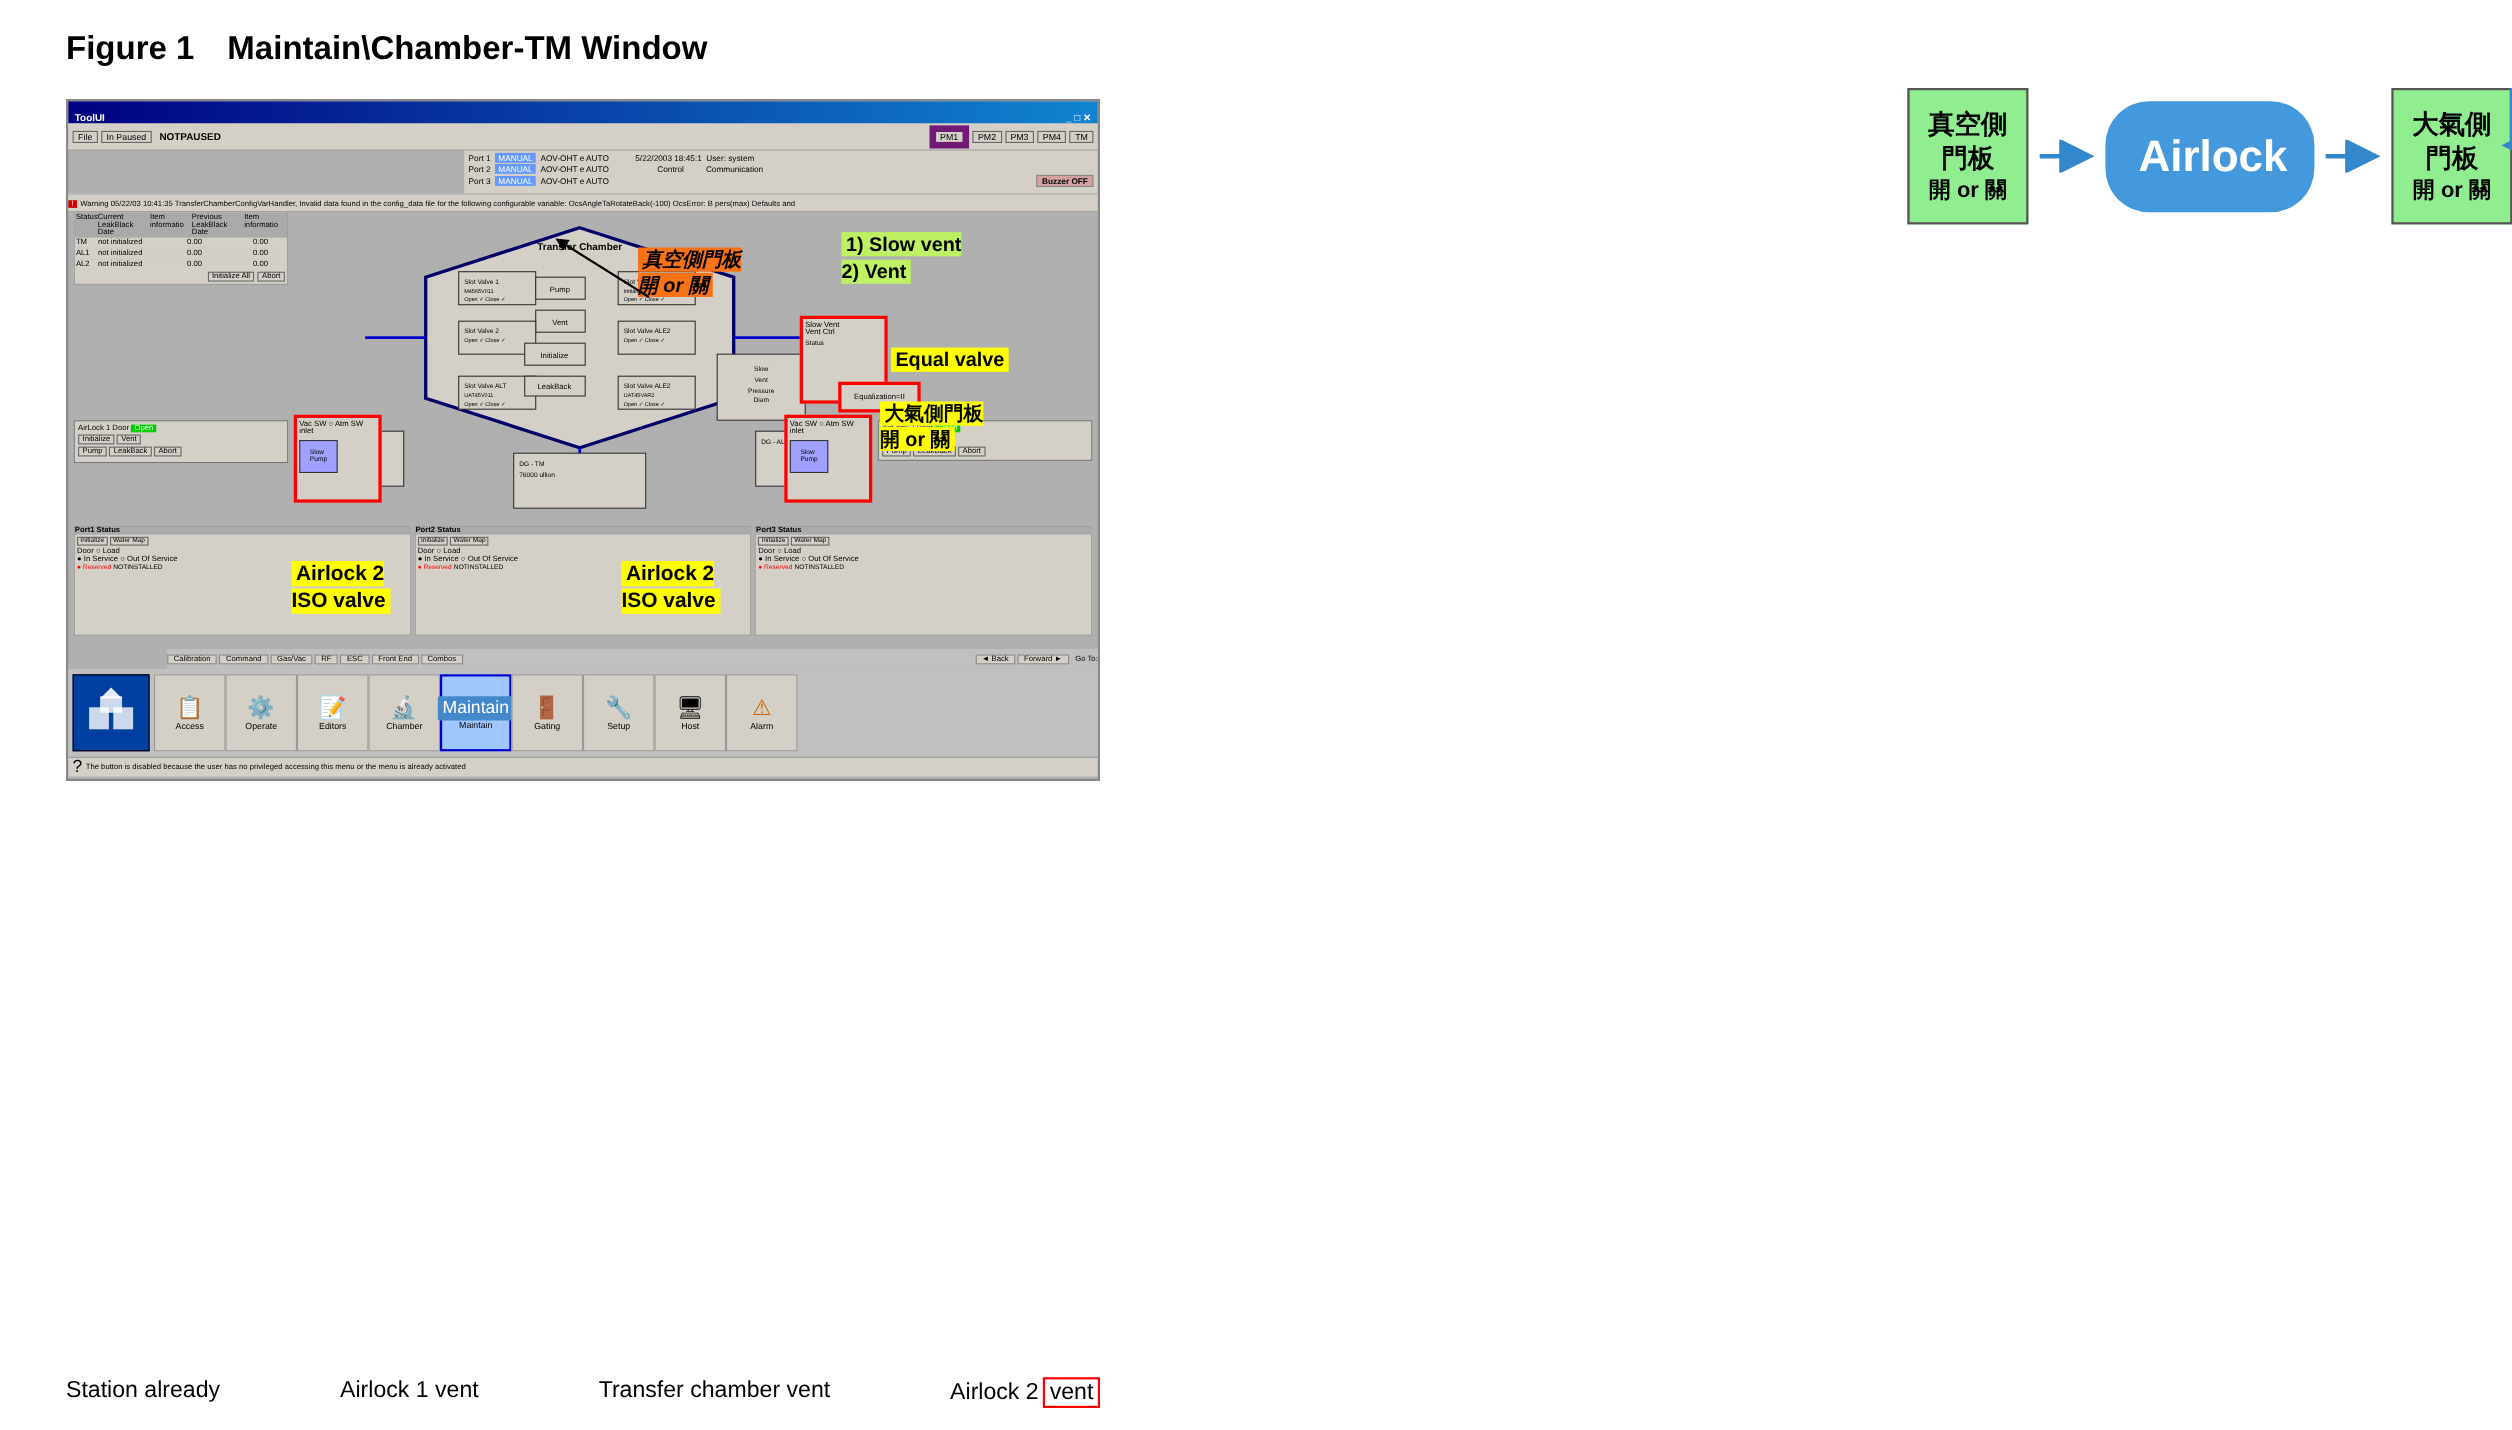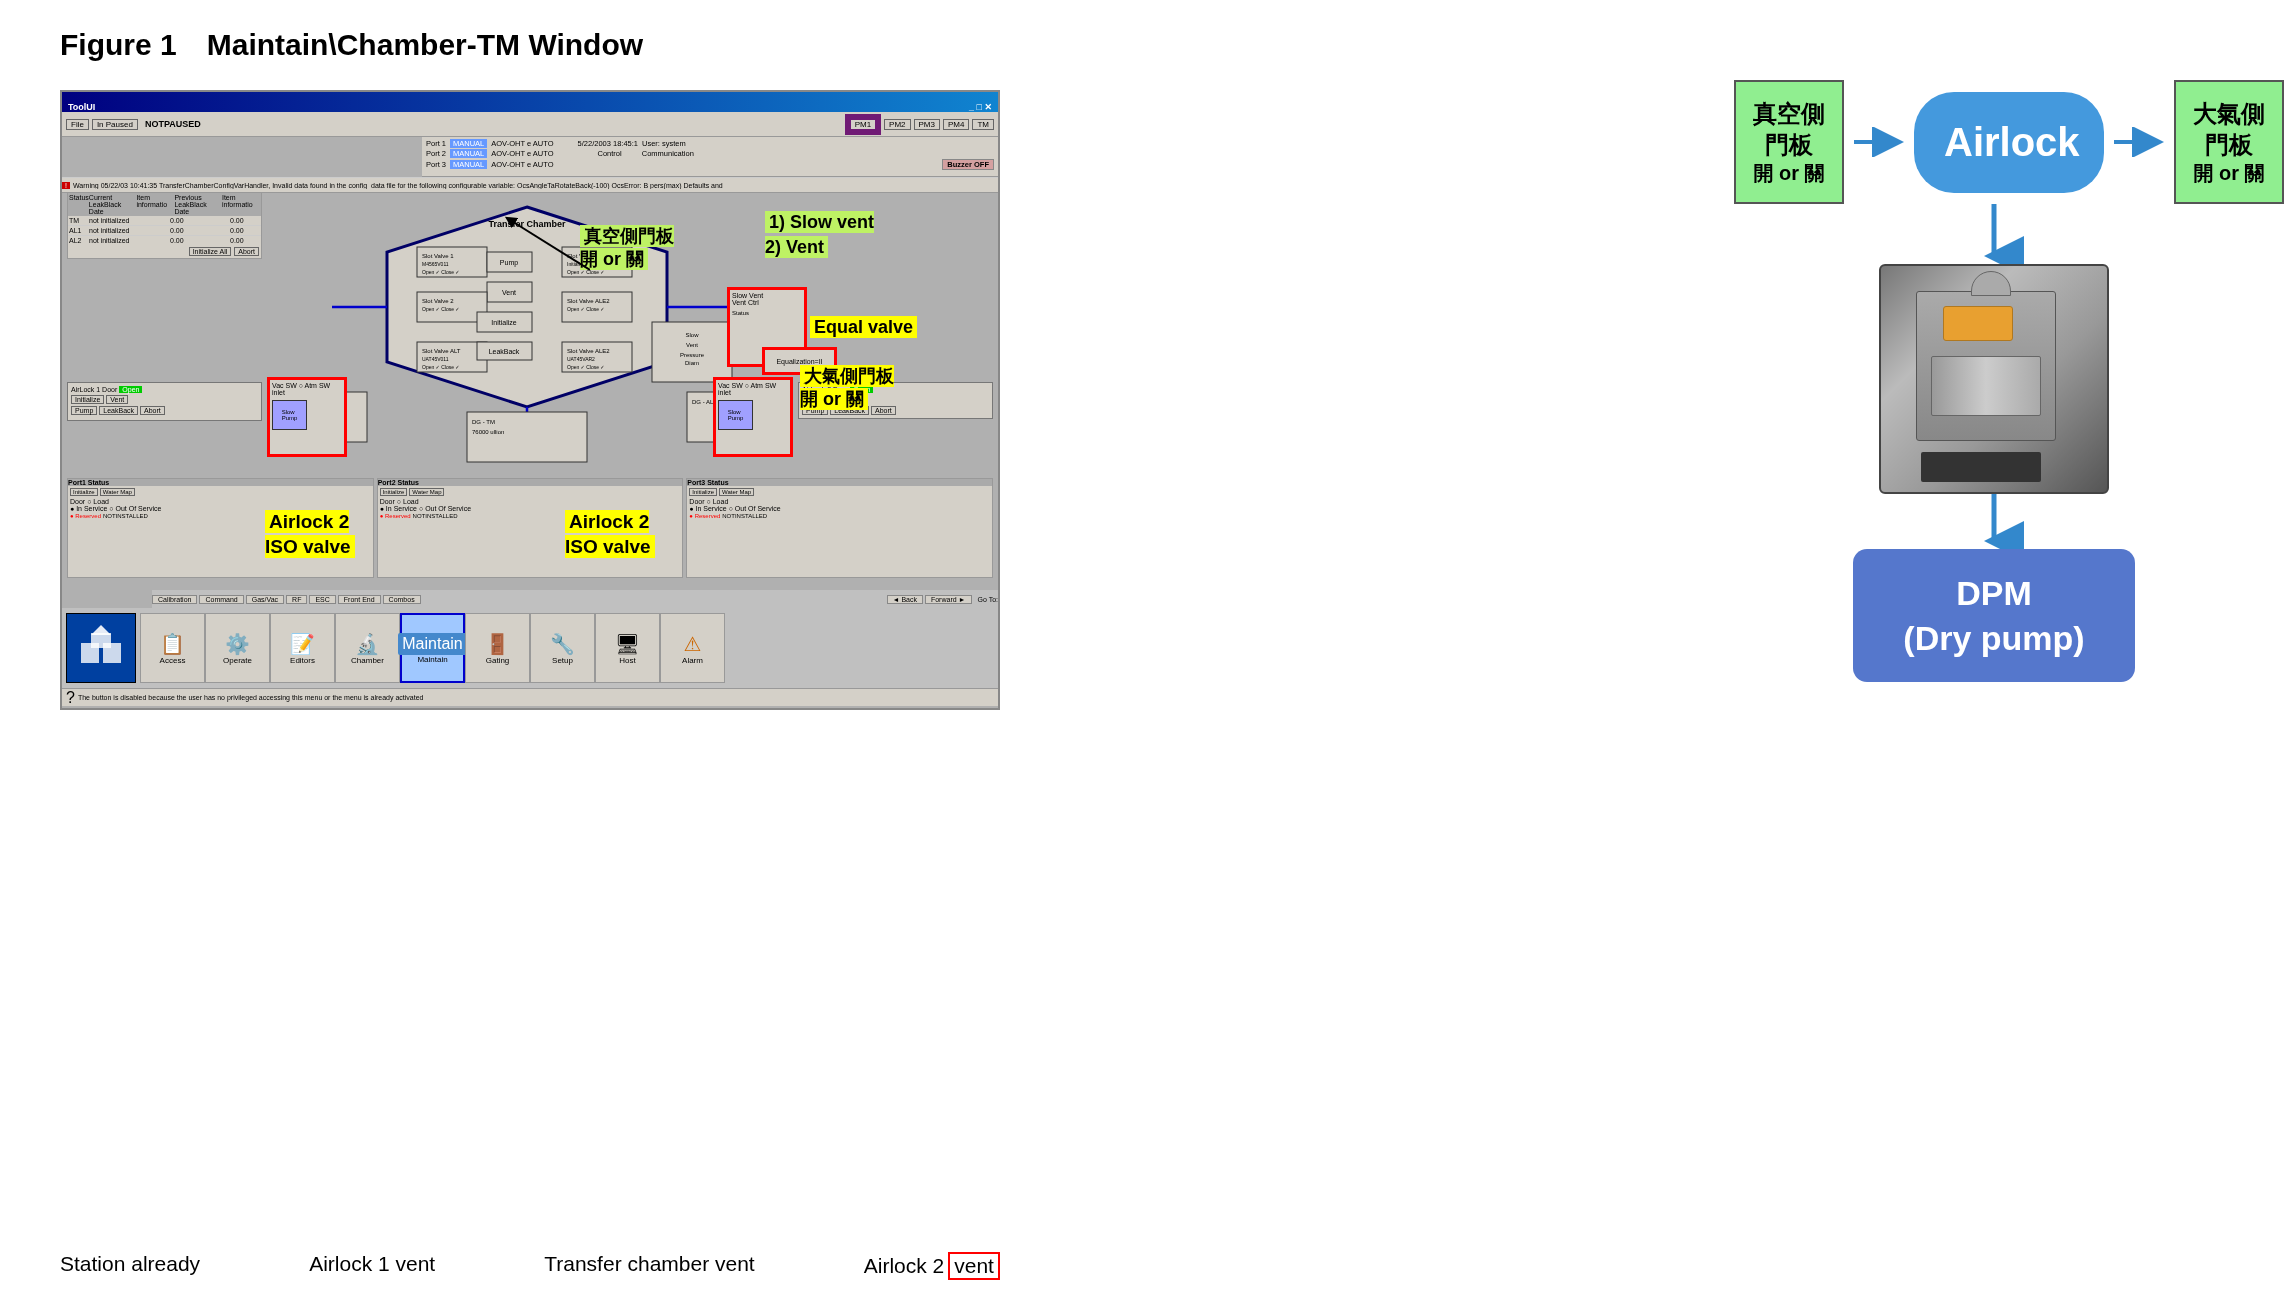--- a/index.html
+++ b/index.html
@@ -369,21 +369,21 @@
     </div>
   </div>
 
   <div style="position:absolute;bottom:2px;left:0;right:0;height:18px;background:#d4d0c8;border-top:1px solid #999;display:flex;align-items:center;padding:0 4px;">
     <span style="margin-right:3px;">?</span>
     <span style="font-size:7px;">The button is disabled because the user has no privileged accessing this menu or the menu is already activated</span>
   </div>
 </div>
 
 <div style="position:absolute; top:225px; left:580px; font-size:18px; font-weight:bold; color:#000; line-height:1.3;">
-  <span style="background:#bef264; padding:1px 4px;">真空側門板<br>開 or 關</span>
+  <span style="background:#f97316; padding:1px 4px;font-style:italic;">真空側門板<br>開 or 關</span>
 </div>
 
 <svg style="position:absolute;top:200px;left:490px;pointer-events:none;" width="100" height="80">
   <line x1="100" y1="70" x2="20" y2="20" stroke="#000" stroke-width="2" marker-end="url(#arr1)"></line>
   <defs>
     <marker id="arr1" markerWidth="6" markerHeight="6" refX="3" refY="3" orient="auto">
       <path d="M0,0 L6,3 L0,6 Z" fill="#000"></path>
     </marker>
   </defs>
 </svg>
@@ -417,21 +417,21 @@
   </div>
   <div style="text-align:center;">
     <span>Transfer chamber vent</span>
   </div>
   <div style="text-align:center; display:flex; align-items:center; gap:4px;">
     <span>Airlock 2</span>
     <span style="border:2px solid red; padding:0 4px;">vent</span>
   </div>
 </div>
 
-<div style="position:absolute; top:80px; right:30px; width:520px; display:flex; flex-direction:column; align-items:center;">
+<div style="position:absolute; top:80px; right:30px; width:520px; display:flex; flex-direction:row; align-items:flex-start;">
 
   <div style="display:flex; align-items:center; justify-content:space-between; width:100%; gap:10px;">
 
     <div style="background:#90ee90; border:2px solid #555; padding:16px 14px; text-align:center; font-size:24px; font-weight:bold; line-height:1.3; min-width:110px;">
       <div>真空側</div>
       <div>門板</div>
       <div style="font-size:20px;">開 or 關</div>
     </div>
 
     <svg width="50" height="30" style="flex-shrink:0;">

